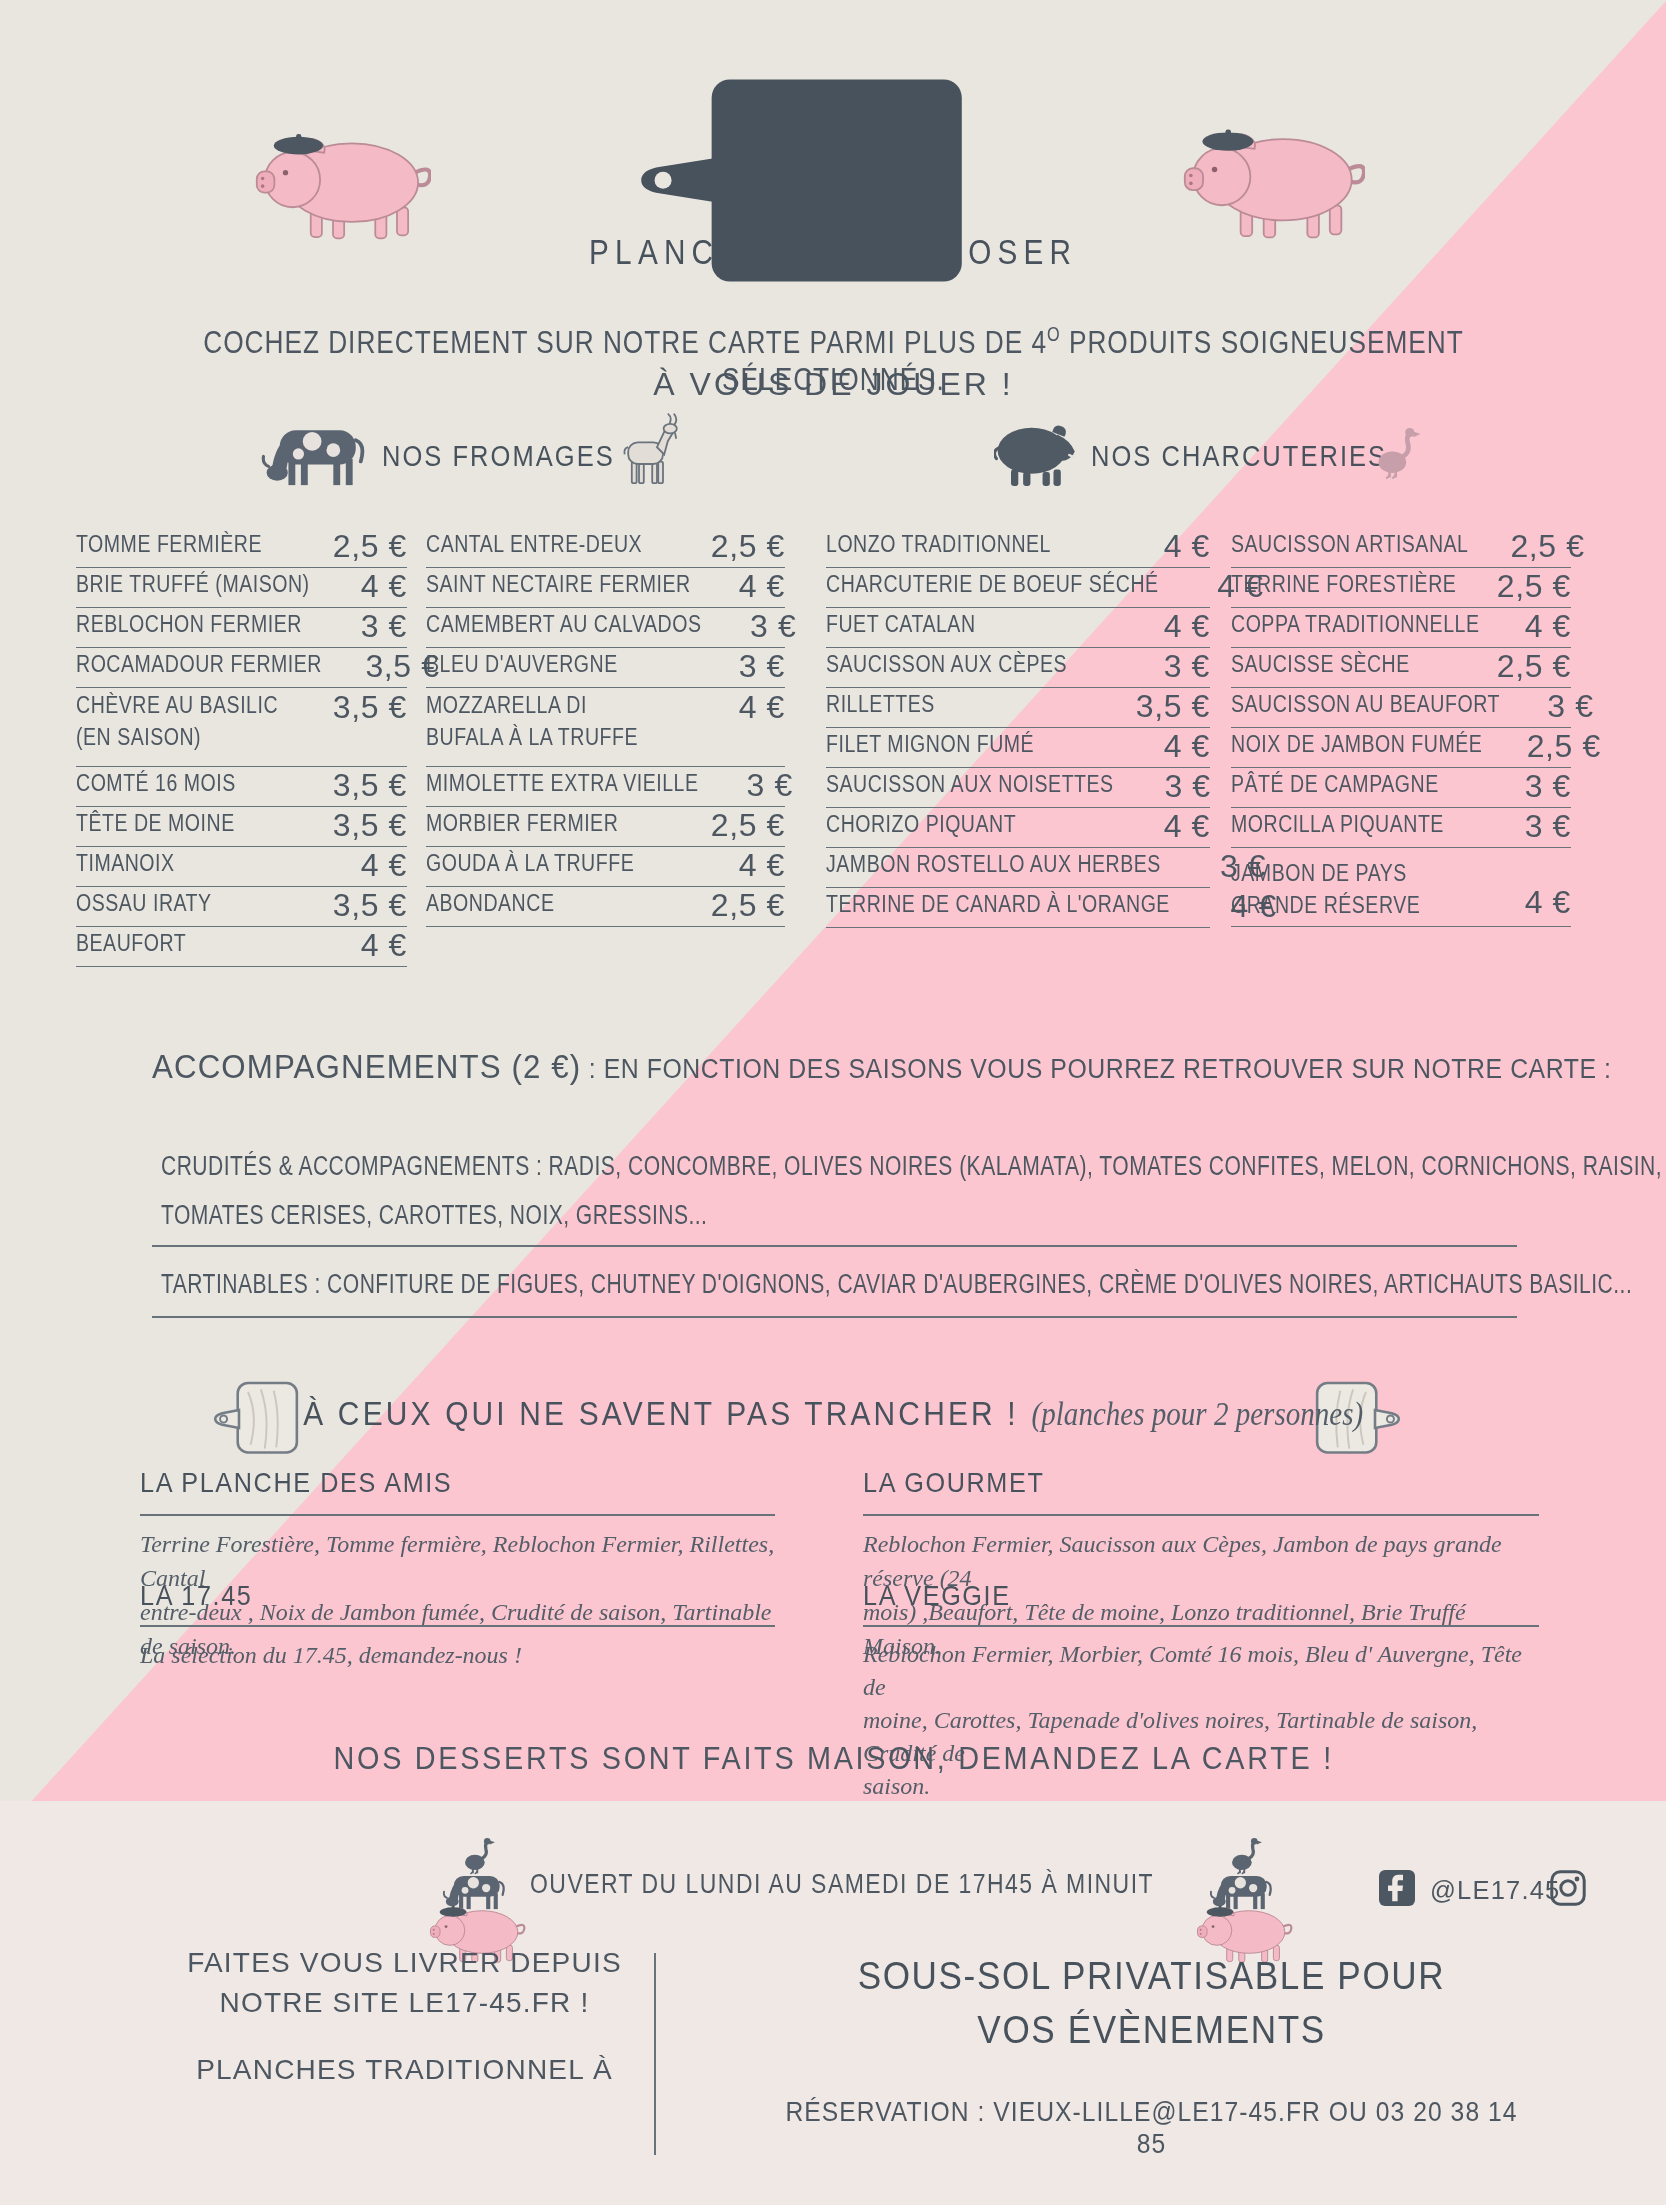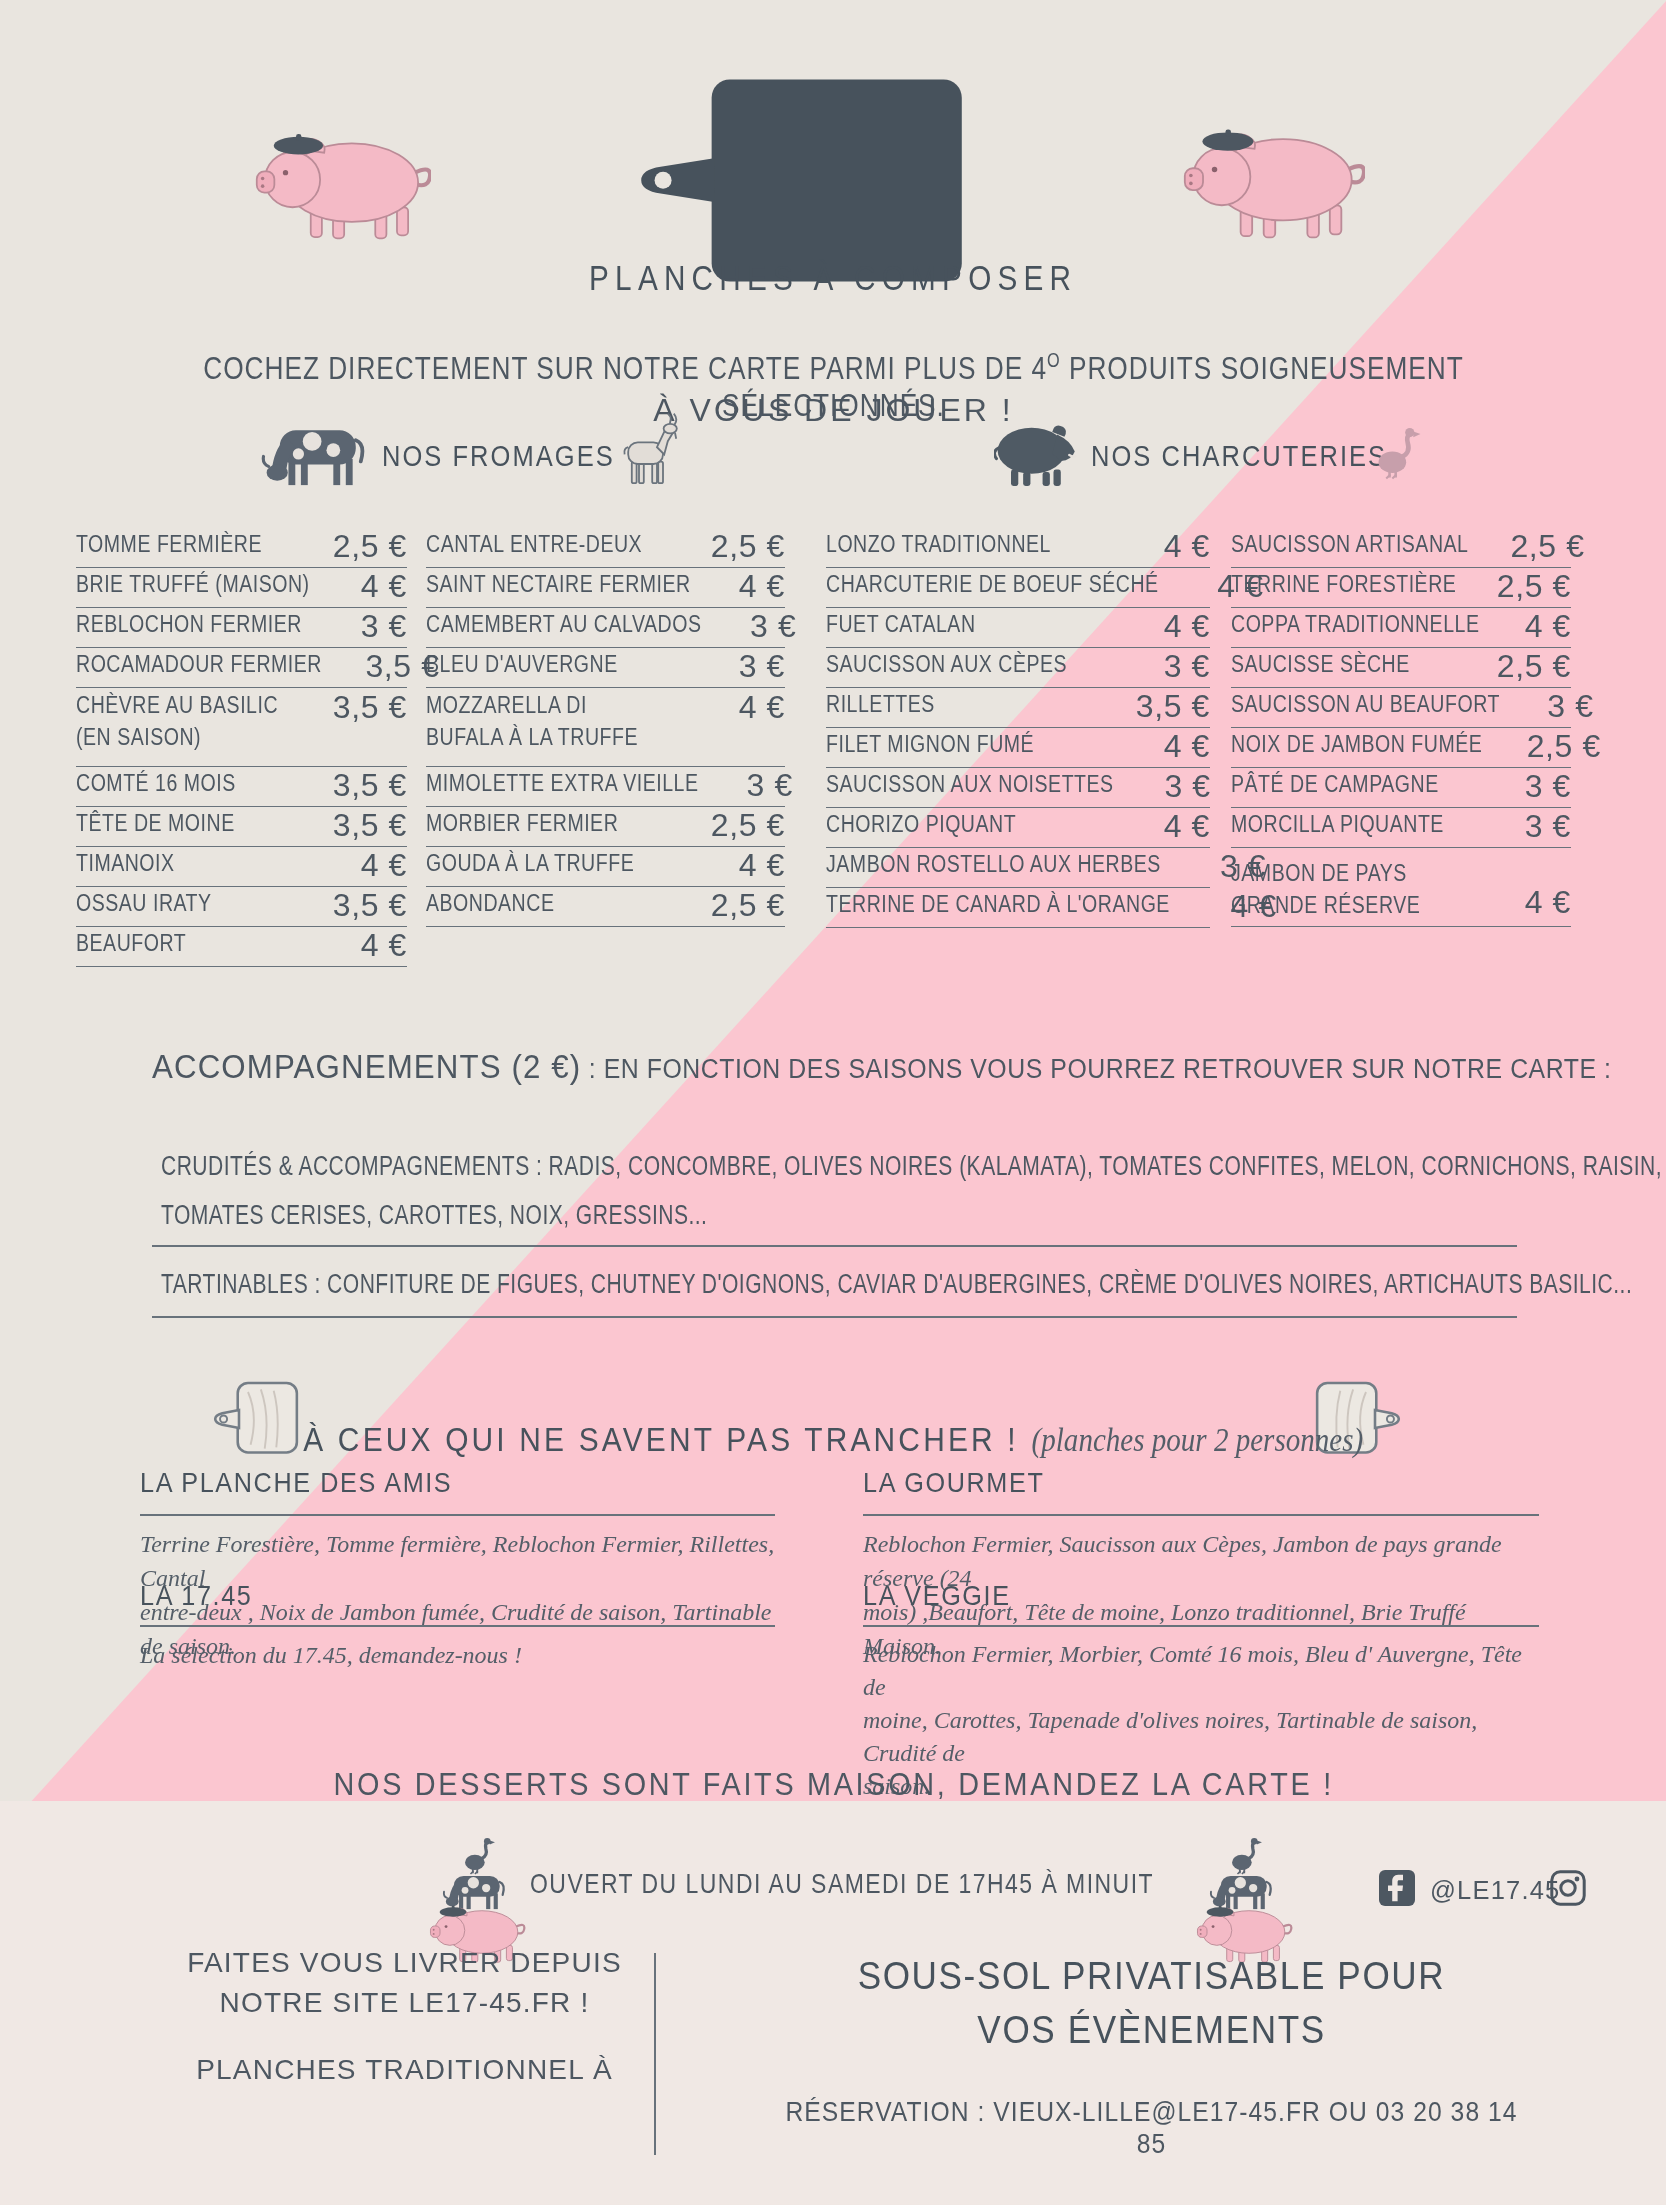--- a/index.html
+++ b/index.html
@@ -8,21 +8,21 @@
     --footer:#f0e8e4;
     --ink:#4d5761;
     --ink2:#47525c;
     --line:#68727b;
     --script:#545e68;
   }
   *{margin:0;padding:0;box-sizing:border-box;}
   body{width:1667px;height:2205px;background:var(--cream);font-family:"Liberation Sans",sans-serif;color:var(--ink);}
   #page{position:relative;width:1667px;height:2205px;overflow:hidden;background:var(--cream);}
   .abs{position:absolute;}
-  .center{left:0;right:0;text-align:center;margin-top:26px;}
+  .center{left:0;right:0;text-align:center;}
   .cx{display:inline-block;transform-origin:50% 50%;}
   .cxl{display:inline-block;transform-origin:0 50%;}
   .pink-tri{left:0;top:0;width:1667px;height:1801px;background:var(--pink);
             clip-path:polygon(100% 0,100% 100%,1.9% 100%);}
   .footer-band{left:0;top:1801px;width:1667px;height:404px;background:var(--footer);}
   .logo-number{left:712px;top:122px;width:252px;text-align:center;color:#ece8e2;
                font-size:106px;line-height:122px;letter-spacing:3.6px;}
   .logo-number .cx{transform:scaleX(0.75);}
   .planches-title{top:232px;font-size:35px;letter-spacing:7.3px;color:var(--ink2);}
   .planches-title .cx{transform:scaleX(0.85);}

